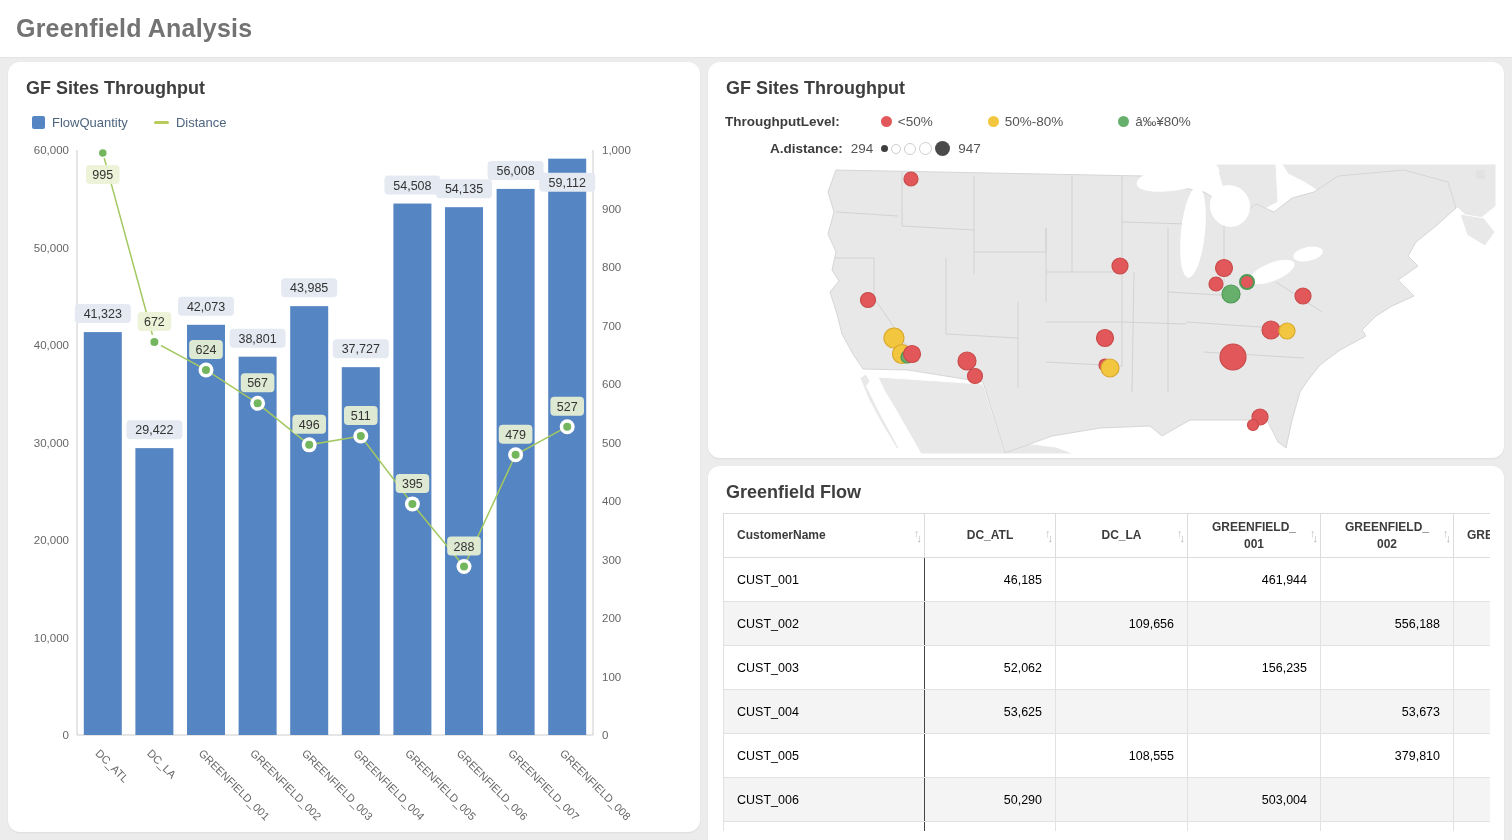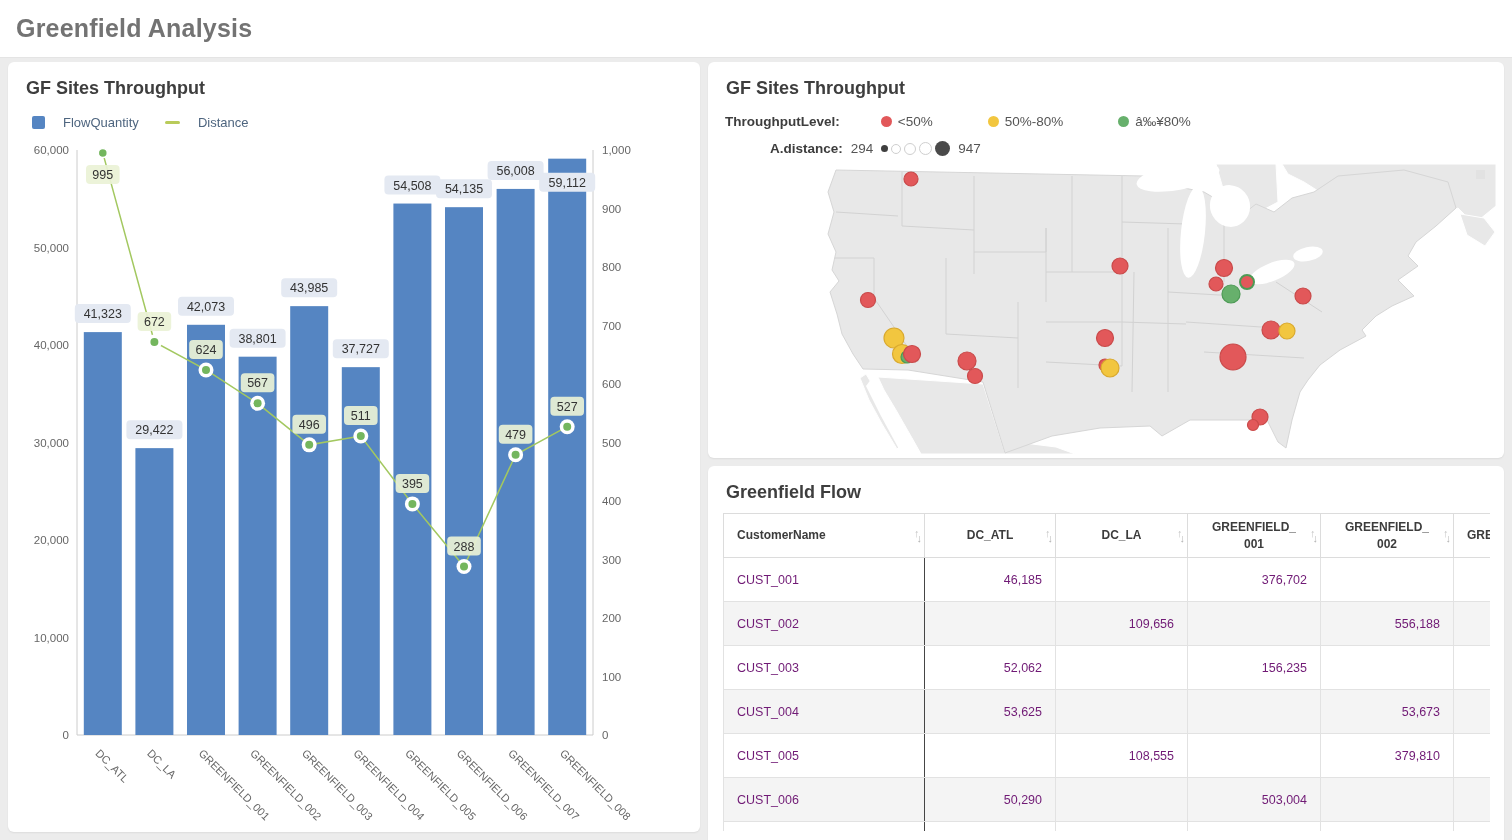--- a/index.html
+++ b/index.html
@@ -1,40 +1,40 @@
 <!DOCTYPE html>
 <html><head>
 <meta charset="utf-8">
 <style>
   * { margin:0; padding:0; box-sizing:border-box; }
   html,body { width:1512px; height:840px; font-family:"Liberation Sans",sans-serif; background:#ececec; overflow:hidden; }
   .topbar { position:absolute; left:0; top:0; width:1512px; height:58px; background:#ffffff; border-bottom:1px solid #e4e4e4; }
   .topbar h1 { position:absolute; left:16px; top:14px; font-size:25px; font-weight:700; color:#737373; letter-spacing:.2px; }
-  .card { position:absolute; background:#ffffff; border-radius:6px; box-shadow:0 1px 2px rgba(0,0,0,.07); }
+  .card { position:absolute; background:#ffffff; border-radius:12px; box-shadow:0 1px 2px rgba(0,0,0,.07); }
   #card-chart { left:8px;  top:62px;  width:692px; height:770px; }
   #card-map   { left:708px; top:62px; width:796px; height:396px; }
   #card-table { left:708px; top:466px; width:796px; height:468px; overflow:hidden; }
   .card-title { position:absolute; left:18px; top:16px; font-size:18px; font-weight:700; color:#3e3e3e; }
   
   .chart-legend { position:absolute; left:24px; top:53px; display:flex; align-items:center; gap:26px; font-size:13px; color:#4e657f; }
-  .chart-legend .item { display:flex; align-items:center; gap:18px; }
+  .chart-legend .item { display:flex; align-items:center; gap:7px; }
   .swatch-bar { width:13px; height:13px; background:#5585c2; border-radius:2px; display:inline-block; }
   .swatch-line { width:15px; height:3px; background:#b9cb5a; border-radius:2px; display:inline-block; }
   #combo-svg { position:absolute; left:0; top:0; }
   
   .map-legend-row { position:absolute; left:17px; display:flex; align-items:center; font-size:13.5px; color:#555; gap:8px; white-space:nowrap; }
   .map-legend-row b { color:#3d3d3d; font-weight:700; }
   .lvl { display:flex; align-items:center; gap:6px; margin-right:14px; }
   .dot { border-radius:50%; display:inline-block; }
   .dist-dots { display:flex; align-items:center; gap:3px; }
   #map-svg { position:absolute; left:8px; top:100px; }
   
   .tbl-wrap { position:absolute; left:15px; top:47px; width:767px; overflow:hidden; }
   table { border-collapse:collapse; table-layout:fixed; width:850px; background:#fff; }
-  th, td { border:1px solid #e2e2e2; font-size:12.5px; color:#701a75; height:44px; padding:0 13px; overflow:hidden; white-space:nowrap; }
+  th, td { border:1px solid #e2e2e2; font-size:12.5px; color:#000000; height:44px; padding:0 13px; overflow:hidden; white-space:nowrap; }
   thead th { border-color:#dcdcdc; font-weight:700; font-size:12px; color:#3c3c3c; position:relative; text-align:center; background:#fff; }
   thead th .hl { line-height:1.35; display:block; }
   tbody td { text-align:right; }
   tbody td:first-child { text-align:left; }
   tbody td:first-child, thead th:first-child { text-align:left; }
   tbody tr:nth-child(even) td { background:#f4f4f4; }
   tbody td:first-child { border-right:1px solid #454545; }
   .sort { position:absolute; right:5px; top:50%; transform:translateY(-50%); color:#b3b3b3; font-size:11px; letter-spacing:-3px; cursor:pointer; }
   .sort i { font-style:normal; }
   .sort i:first-child { position:relative; top:-3px; color:#c4c4c4; }
@@ -306,21 +306,21 @@
             <th style="text-align: left;">
               <span class="hl">GRE</span>
             </th>
           </tr>
         </thead>
       <tbody id="flow-body">
           <tr>
             <td>CUST_001</td>
             <td>46,185</td>
             <td></td>
-            <td>376,702</td>
+            <td>461,944</td>
             <td></td>
             <td></td>
           </tr>
           <tr>
             <td>CUST_002</td>
             <td></td>
             <td>109,656</td>
             <td></td>
             <td>556,188</td>
             <td></td>

